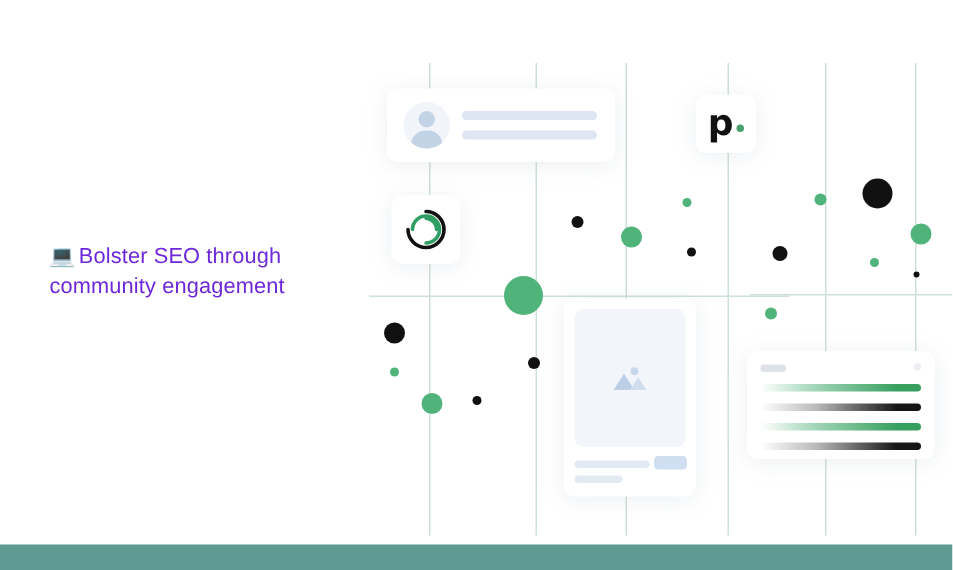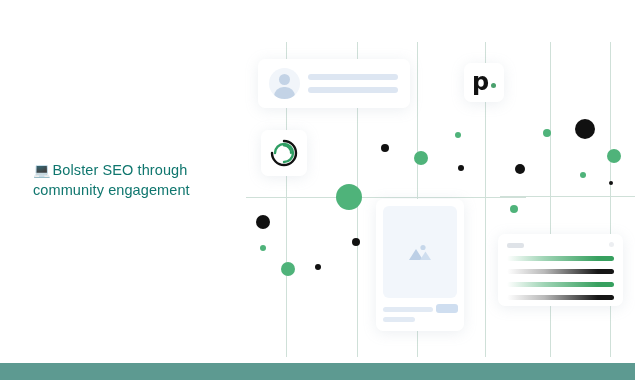--- a/index.html
+++ b/index.html
@@ -150,21 +150,21 @@
 
   
   #bottom-bar {
     position: absolute; left: 0; top: 363px;
     width: 635px; height: 17px;
   }
 </style>
 </head>
 <body>
 
-<div id="caption" style="color: #0f766e;">
+<div id="caption" style="color: #6d28d9;">
   <span class="emoji">💻</span><span>Bolster SEO through community engagement</span>
 </div>
 
 <div id="illustration">
 
   <div id="grid-lines">
       <div class="vline" style="left: 286px; background: rgb(207, 224, 216);"></div>
       <div class="vline" style="left: 357px; background: rgb(207, 224, 216);"></div>
       <div class="vline" style="left: 417px; background: rgb(207, 224, 216);"></div>
       <div class="vline" style="left: 485px; background: rgb(207, 224, 216);"></div>

